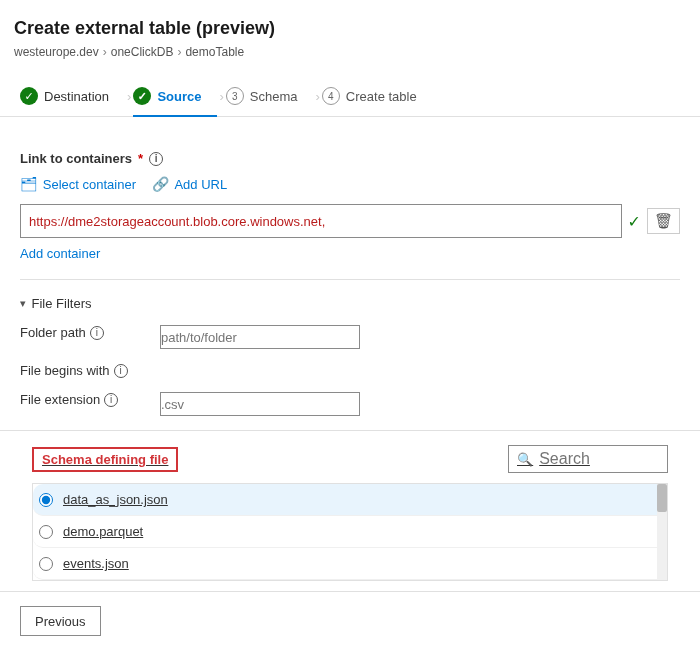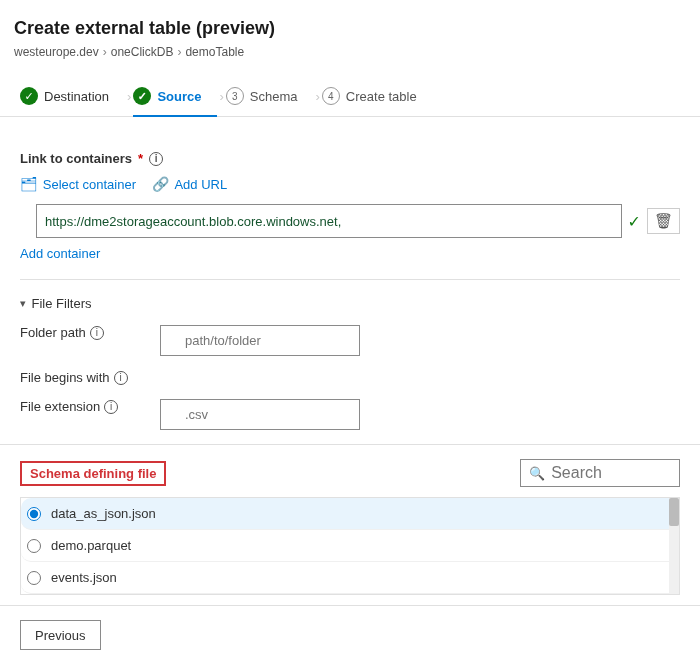--- a/index.html
+++ b/index.html
@@ -24,38 +24,38 @@
 
     .section-label { font-size: 13px; font-weight: 600; color: #333; display: flex; align-items: center; gap: 6px; margin-bottom: 10px; }
     .info-icon { width: 14px; height: 14px; border-radius: 50%; border: 1.5px solid #555; display: inline-flex; align-items: center; justify-content: center; font-size: 10px; color: #555; cursor: pointer; }
     .required { color: #c00; }
 
     .tab-row { display: flex; gap: 16px; margin-bottom: 12px; }
     .tab-btn { display: flex; align-items: center; gap: 5px; font-size: 13px; color: #0078d4; cursor: pointer; background: none; border: none; padding: 0; }
     .tab-btn .tab-icon { font-size: 14px; }
 
     .url-row { display: flex; align-items: center; gap: 6px; margin-bottom: 8px; }
-    .url-input { flex: 1; height: 30px; border: 1px solid #8a8a8a; padding: 16px 8px; font-size: 13px; color: #14532d; outline: none; margin-left: 16px; }
+    .url-input { flex: 1; height: 30px; border: 1px solid #8a8a8a; padding: 16px 8px; font-size: 13px; color: #b91c1c; outline: none; }
     .check-btn { color: #107c10; font-size: 16px; cursor: pointer; }
     .trash-btn { color: #555; font-size: 15px; cursor: pointer; border: 1px solid #ccc; padding: 3px 6px; background: #fff; }
 
     .add-container-link { color: #0078d4; font-size: 13px; cursor: pointer; text-decoration: none; display: inline-block; margin-bottom: 14px; }
 
     .divider { border: none; border-top: 1px solid #e0e0e0; margin: 4px 0 16px 0; }
 
     .file-filters-toggle { display: flex; align-items: center; gap: 6px; font-size: 13px; color: #333; cursor: pointer; margin-bottom: 14px; }
     .chevron { font-size: 11px; color: #555; }
 
     .filter-row { display: flex; align-items: flex-start; margin-bottom: 14px; }
     .filter-label { width: 140px; font-size: 13px; color: #333; display: flex; align-items: center; gap: 4px; }
-    .filter-input { width: 200px; height: 31px; border: 1px solid #8a8a8a; padding: 0 24px; font-size: 13px; color: #4c1d95; outline: none; }
+    .filter-input { width: 200px; height: 24px; border: 1px solid #8a8a8a; padding: 0 0; font-size: 13px; color: #4c1d95; outline: none; }
 
     .divider2 { border: none; border-top: 1px solid #e0e0e0; margin: 10px 0 14px 0; }
 
-    .schema-section { padding: 0 20px; }
+    .schema-section { padding: 0 32px; text-decoration: underline; }
     .schema-header { display: flex; align-items: center; justify-content: space-between; margin-bottom: 10px; }
     .schema-title { font-size: 13px; font-weight: 600; color: #d13438; border: 2px solid #d13438; padding: 3px 8px; }
     .search-box { display: flex; align-items: center; border: 1px solid #8a8a8a; height: 28px; padding: 0 8px; gap: 6px; width: 160px; }
     .search-box input { border: none; outline: none; font-size: 16px; color: #555; width: 100%; }
     .search-icon { color: #555; font-size: 13px; }
 
     .file-list { border: none; }
     .file-item { display: flex; align-items: center; gap: 10px; padding: 8px 0; font-size: 13px; border-bottom: 1px solid #f0f0f0; border-radius: 10px; }
     .file-item:first-child { background: #f0f8ff; padding: 8px 4px; }
     .file-item input[type=radio] { accent-color: #0078d4; width: 14px; height: 14px; }

